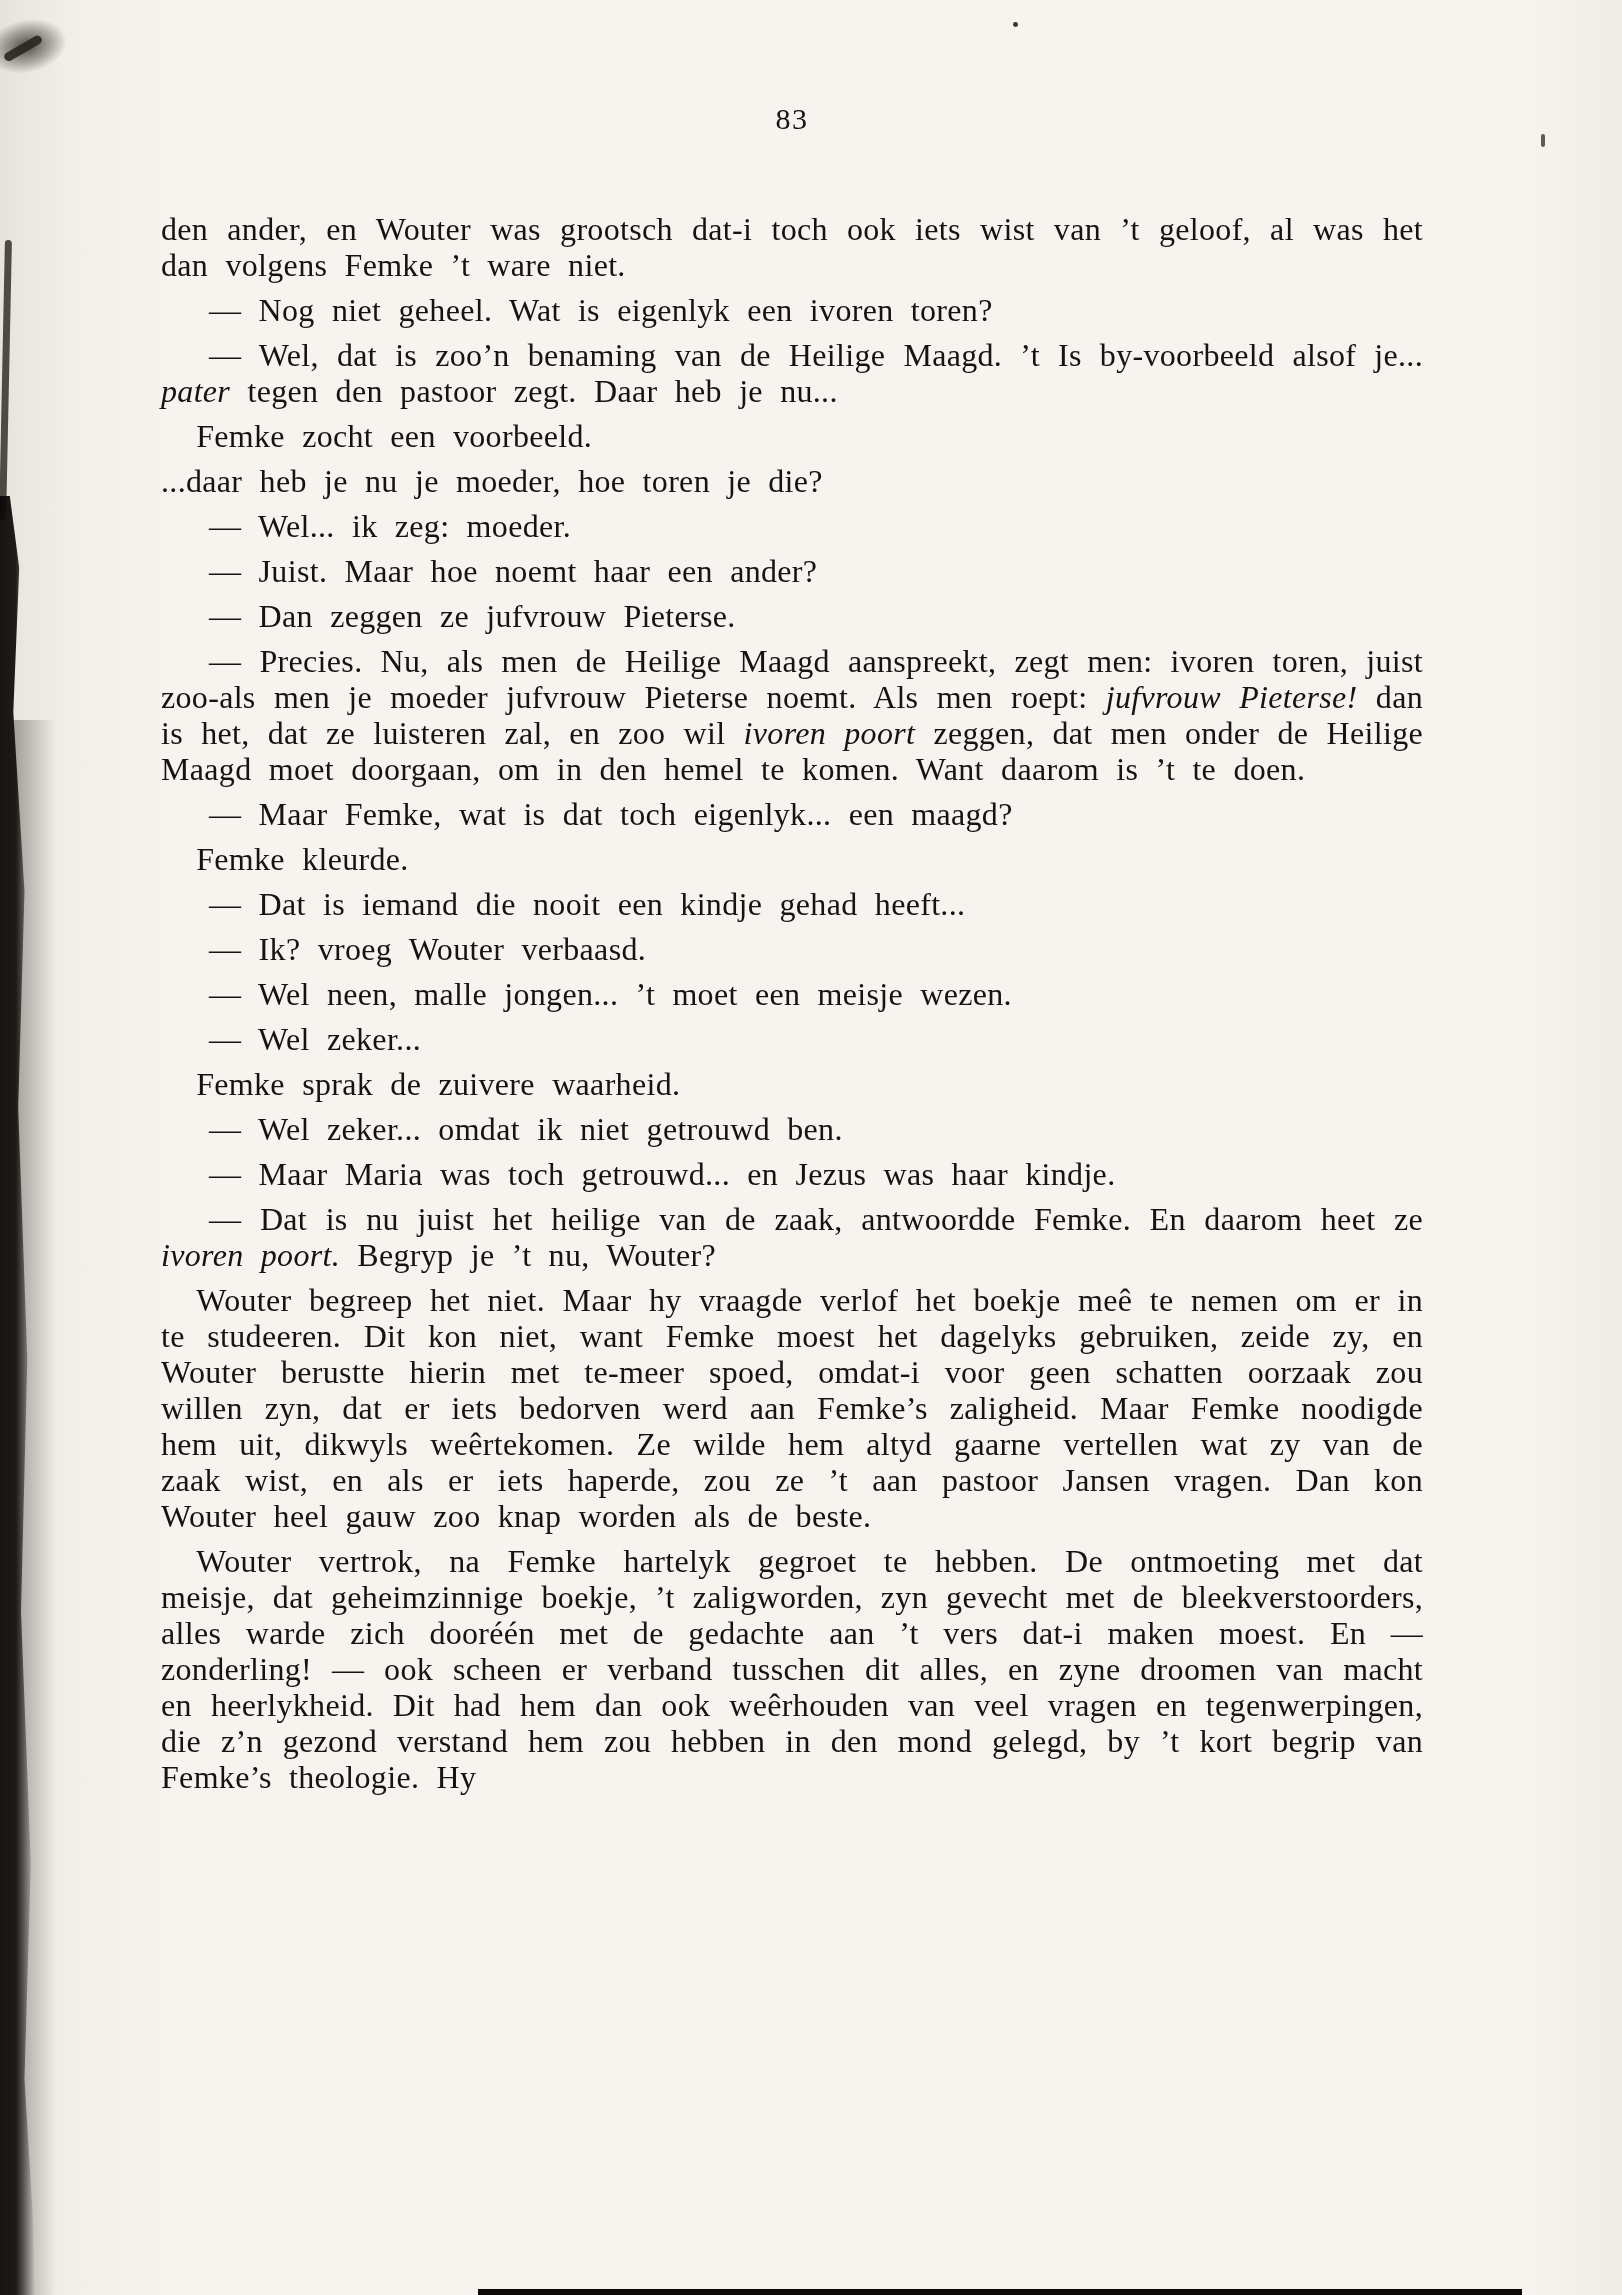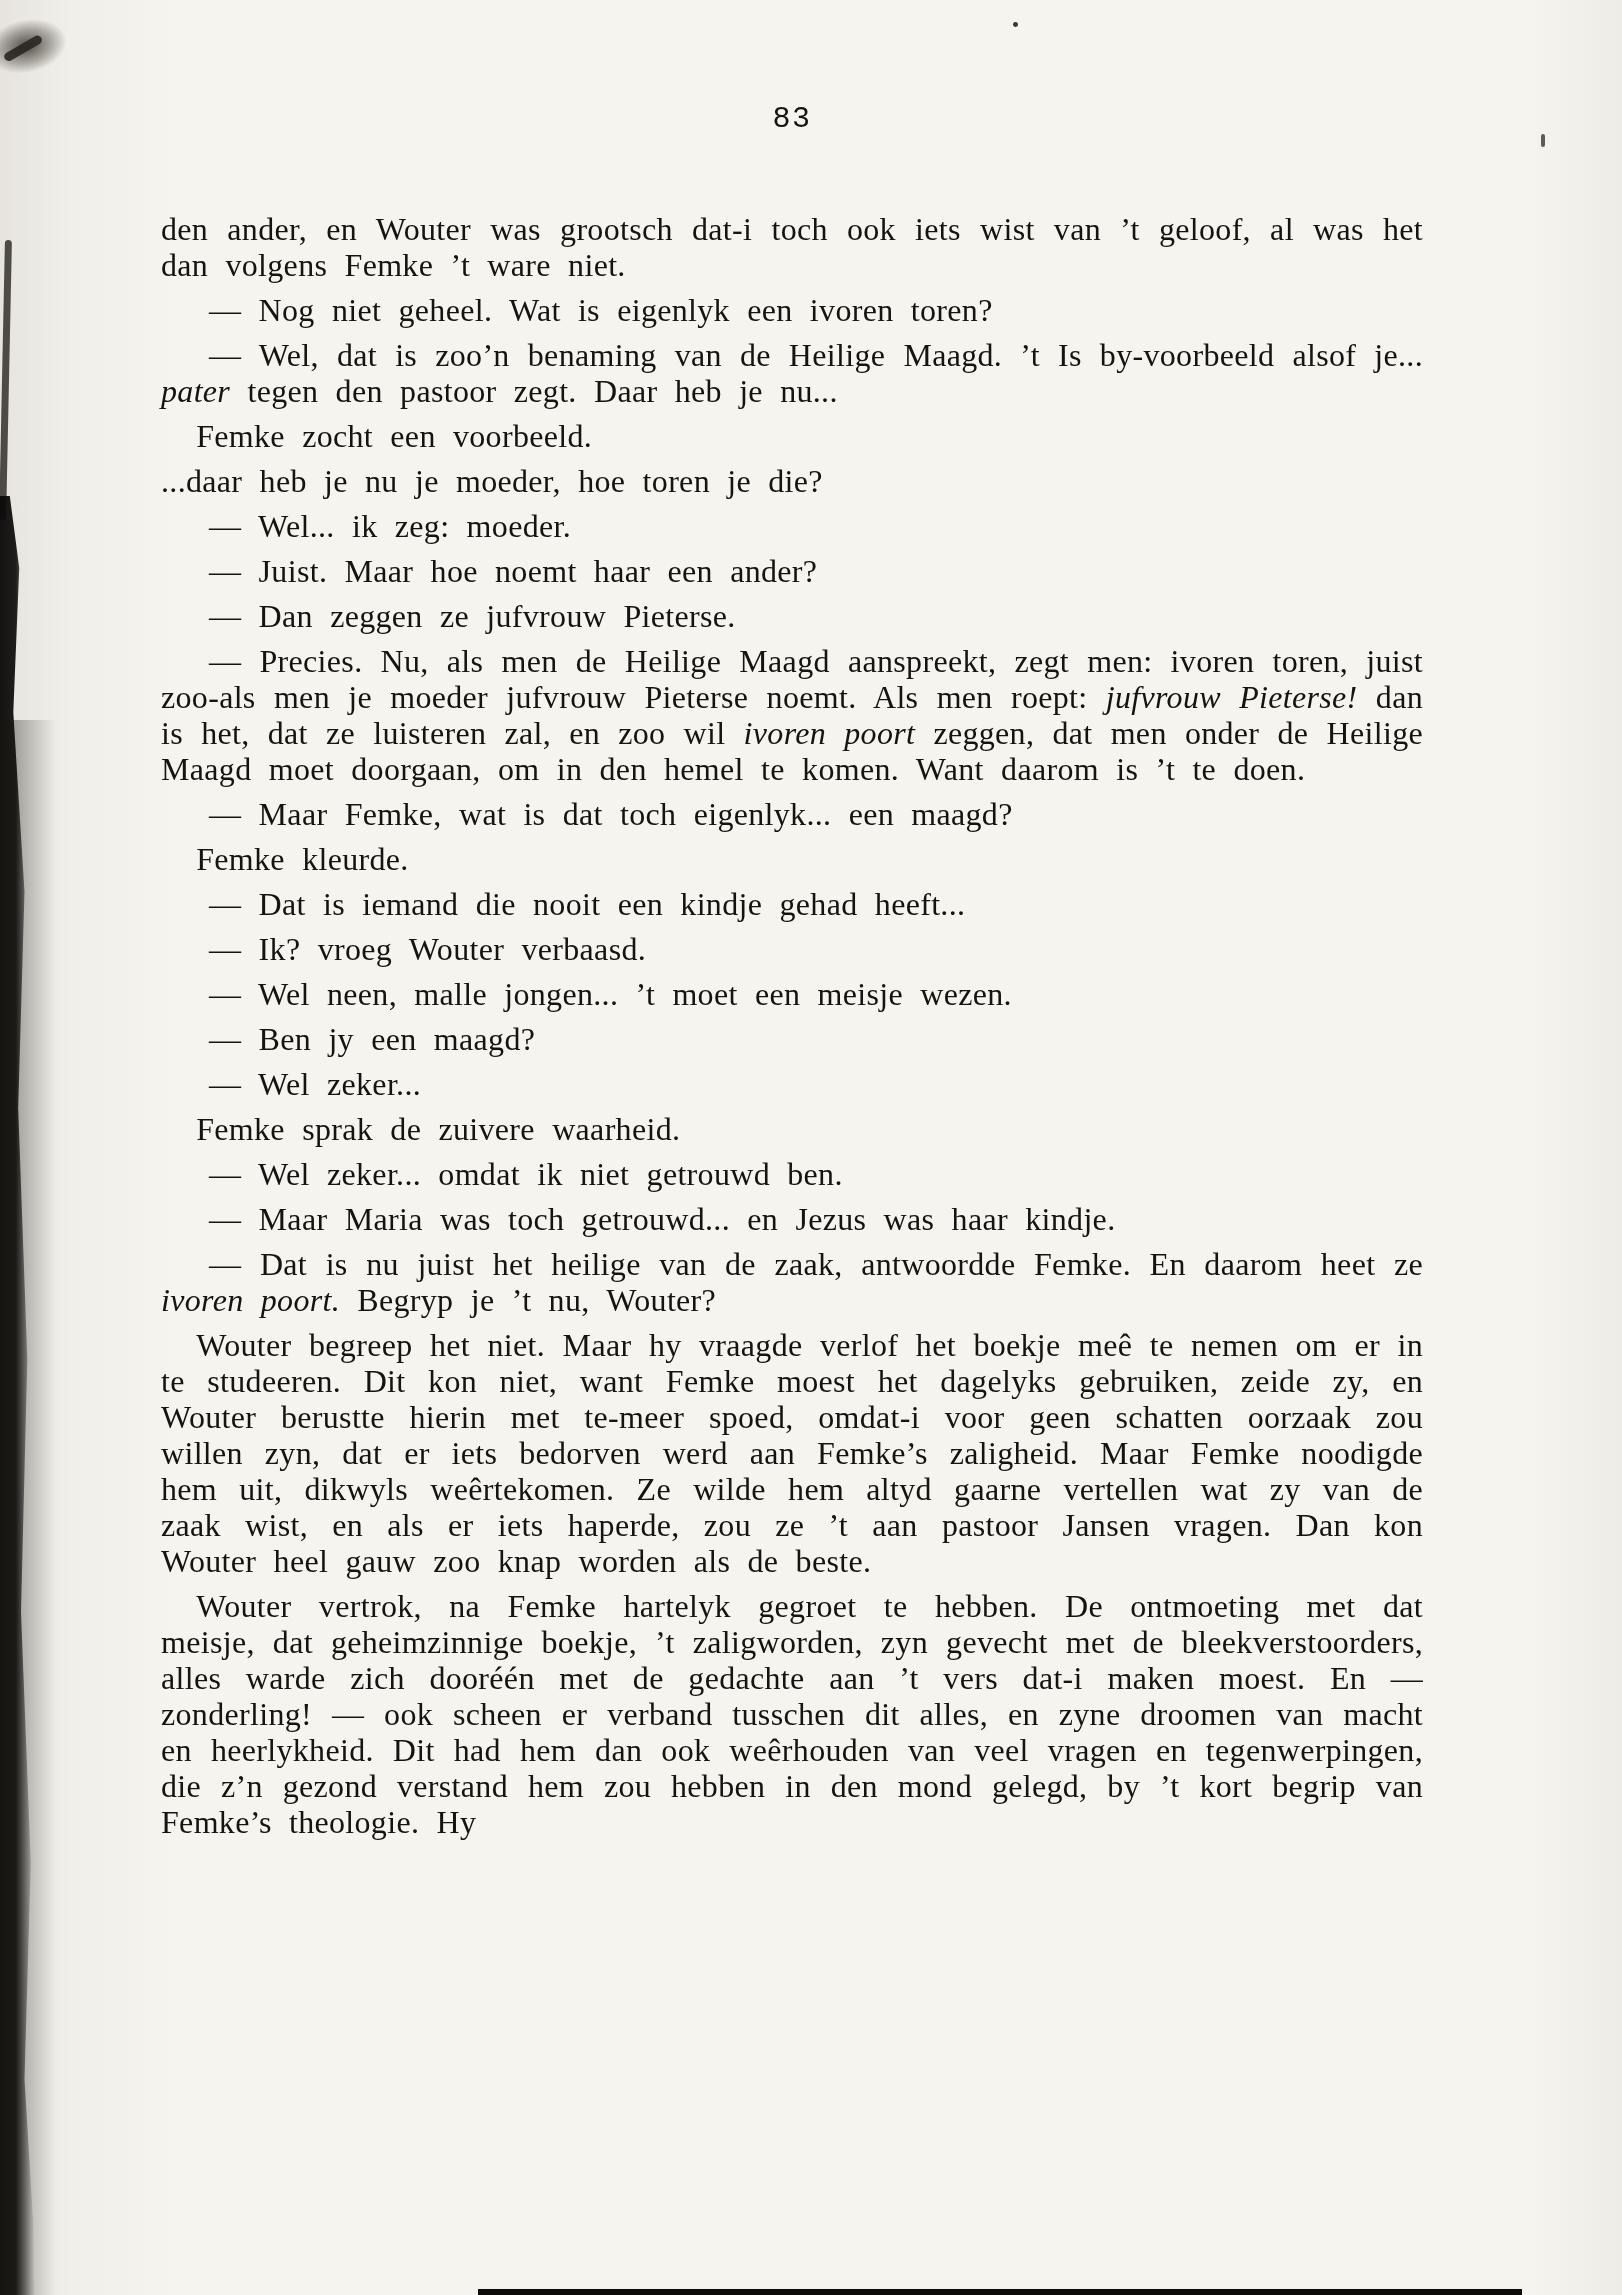--- a/index.html
+++ b/index.html
@@ -22,21 +22,20 @@
     color:var(--ink);
   }
   
   .page-number{
     position:absolute;
     left:152px;width:1280px;top:102px;
     text-align:center;
     font-size:30px;
     letter-spacing:1.6px;
     color:var(--ink);
-    font-family:Liberation Mono, monospace;
   }
   
   .text-block{
     position:absolute;
     left:152px;top:202px;width:1280px;
     font-size:32px;
     line-height:36px;
     text-align:justify;
     word-spacing:0.28em;
     letter-spacing:0.01em;
@@ -104,21 +103,20 @@
       <p><span>...daar heb je nu je moeder, hoe toren je die?</span></p>
       <p class="indent-dash"><span>— Wel... ik zeg: moeder.</span></p>
       <p class="indent-dash"><span>— Juist. Maar hoe noemt haar een ander?</span></p>
       <p class="indent-dash"><span>— Dan zeggen ze jufvrouw Pieterse.</span></p>
       <p class="indent-dash"><span>— Precies. Nu, als men de Heilige Maagd aanspreekt, zegt men: ivoren toren, juist zoo-als men je moeder jufvrouw Pieterse noemt. Als men roept: </span><i>jufvrouw Pieterse!</i><span> dan is het, dat ze luisteren zal, en zoo wil </span><i>ivoren poort</i><span> zeggen, dat men onder de Heilige Maagd moet doorgaan, om in den hemel te komen. Want daarom is ’t te doen.</span></p>
       <p class="indent-dash"><span>— Maar Femke, wat is dat toch eigenlyk... een maagd?</span></p>
       <p class="indent-small"><span>Femke kleurde.</span></p>
       <p class="indent-dash"><span>— Dat is iemand die nooit een kindje gehad heeft...</span></p>
       <p class="indent-dash"><span>— Ik? vroeg Wouter verbaasd.</span></p>
       <p class="indent-dash"><span>— Wel neen, malle jongen... ’t moet een meisje wezen.</span></p>
-      <p class="indent-dash"><span>— Ben jy een maagd?</span></p>
       <p class="indent-dash"><span>— Wel zeker...</span></p>
       <p class="indent-small"><span>Femke sprak de zuivere waarheid.</span></p>
       <p class="indent-dash"><span>— Wel zeker... omdat ik niet getrouwd ben.</span></p>
       <p class="indent-dash"><span>— Maar Maria was toch getrouwd... en Jezus was haar kindje.</span></p>
       <p class="indent-dash"><span>— Dat is nu juist het heilige van de zaak, antwoordde Femke. En daarom heet ze </span><i>ivoren poort.</i><span> Begryp je ’t nu, Wouter?</span></p>
       <p class="indent-small"><span>Wouter begreep het niet. Maar hy vraagde verlof het boekje meê te nemen om er in te studeeren. Dit kon niet, want Femke moest het dagelyks gebruiken, zeide zy, en Wouter berustte hierin met te-meer spoed, omdat-i voor geen schatten oorzaak zou willen zyn, dat er iets bedorven werd aan Femke’s zaligheid.  Maar Femke noodigde hem uit, dikwyls weêrtekomen. Ze wilde hem altyd gaarne vertellen wat zy van de zaak wist, en als er iets haperde, zou ze ’t aan pastoor Jansen vragen. Dan kon Wouter heel gauw zoo knap worden als de beste.</span></p>
       <p class="indent-small"><span>Wouter vertrok, na Femke hartelyk gegroet te hebben. De ontmoeting met dat meisje, dat geheimzinnige boekje, ’t zaligworden, zyn gevecht met de bleekverstoorders, alles warde zich dooréén met de gedachte aan ’t vers dat-i maken moest. En — zonderling! — ook scheen er verband tusschen dit alles, en zyne droomen van macht en heerlykheid. Dit had hem dan ook weêrhouden van veel vragen en tegenwerpingen, die z’n gezond verstand hem zou hebben in den mond gelegd, by ’t kort begrip van Femke’s theologie. Hy</span></p>
     </div>
 
 </div>

